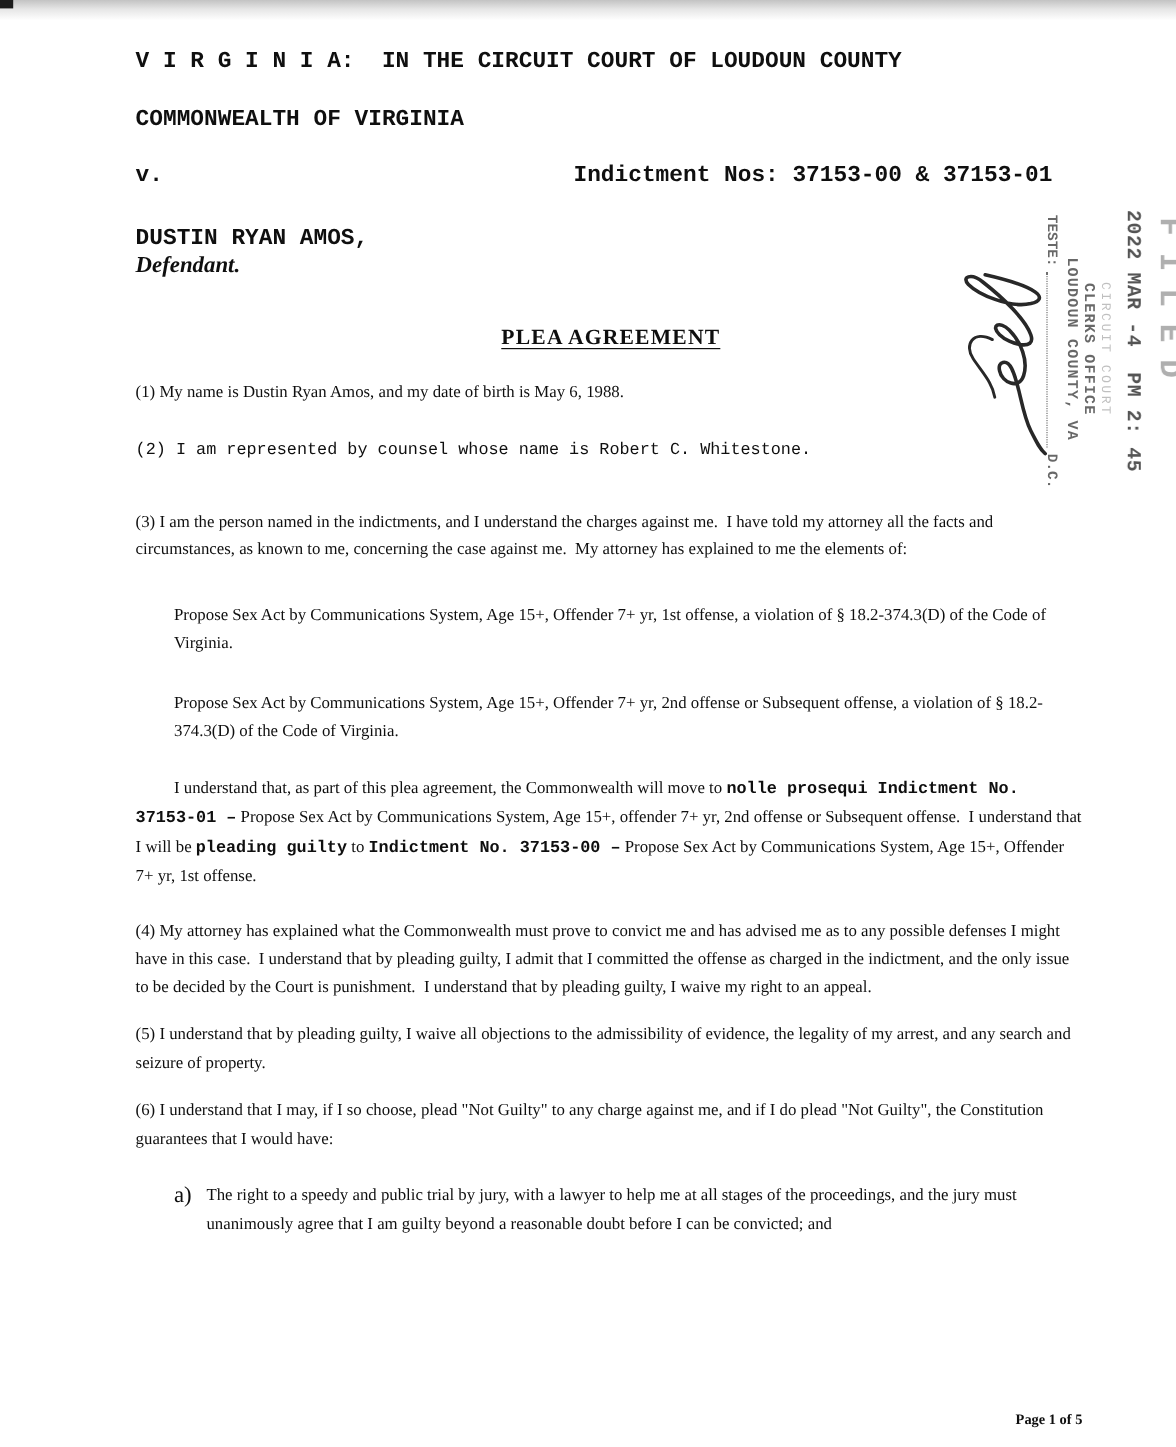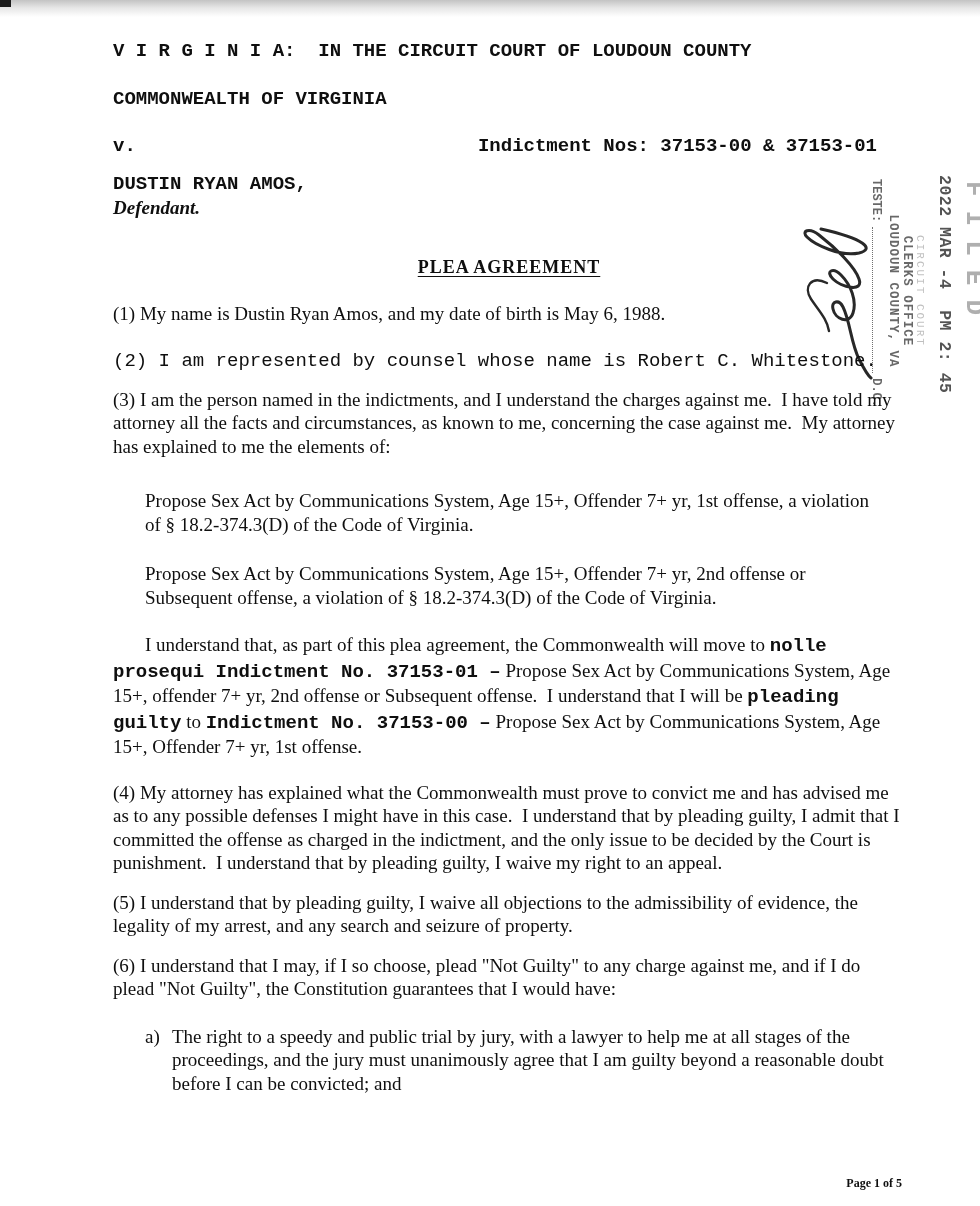--- a/index.html
+++ b/index.html
@@ -18,21 +18,21 @@
   .content { position:absolute; left:113px; top:40px; width:792px; }
   .line  { font-size:19px; line-height:23.5px; white-space:pre-wrap; }
   .bold  { font-weight:700;font-family:Liberation Mono, monospace; }
   .bolditalic { font-weight:700; font-style:italic; }
   .caption-row { display:flex; justify-content:space-between; align-items:baseline; }
   .caption-row .right { margin-right:28px; }
   .doc-title {
     text-align:center; font-weight:700; font-size:18px; letter-spacing:1px;
     text-decoration:underline; text-underline-offset:3px;
   }
-  .para { font-size:19px; line-height:23.5px; white-space:pre-wrap; margin:0; }
+  .para { font-size:14px; line-height:23.5px; white-space:pre-wrap; margin:0; }
   .indent-block { margin-left:32px; margin-right:25px; }
   .first-indent { text-indent:32px; }
   .list-item { display:flex; margin-left:32px; }
   .list-item .label { width:27px; flex:none; font-size:19px; line-height:23.5px; }
   .list-item .text  { flex:1; margin-right:20px; }
   .footer {
     position:absolute; top:1176px; right:78px;
     font-size:12px; font-weight:700;
   }
   
@@ -93,32 +93,32 @@
 
     <div class="line bold" style="margin-top:0;">V I R G I N I A:  IN THE CIRCUIT COURT OF LOUDOUN COUNTY</div>
 
     <div class="line bold" style="margin-top:24px;">COMMONWEALTH OF VIRGINIA</div>
 
     <div class="caption-row" style="margin-top:24px;">
       <span class="line bold">v.</span>
       <span class="line bold right">Indictment Nos: 37153-00 &amp; 37153-01</span>
     </div>
 
-    <div style="margin-top:14px;">
+    <div style="margin-top:28px;">
       <div class="line bold">DUSTIN RYAN AMOS,</div>
       <div class="line bolditalic">Defendant.</div>
     </div>
 
     <div class="doc-title" style="margin-top:37px;">PLEA AGREEMENT</div>
 
     <p class="para" style="margin-top:24px;">(1) My name is Dustin Ryan Amos, and my date of birth is May 6, 1988.</p>
 
     <p class="para" style="margin-top:25px;font-family:Liberation Mono, monospace;">(2) I am represented by counsel whose name is Robert C. Whitestone.</p>
 
-    <p class="para" style="margin-top:14px;">(3) I am the person named in the indictments, and I understand the charges against me.  I have told my attorney all the facts and circumstances, as known to me, concerning the case against me.  My attorney has explained to me the elements of:</p>
+    <p class="para" style="margin-top:36px;">(3) I am the person named in the indictments, and I understand the charges against me.  I have told my attorney all the facts and circumstances, as known to me, concerning the case against me.  My attorney has explained to me the elements of:</p>
 
     <p class="para indent-block" style="margin-top:31px;">Propose Sex Act by Communications System, Age 15+, Offender 7+ yr, 1st offense, a violation of § 18.2-374.3(D) of the Code of Virginia.</p>
 
     <p class="para indent-block" style="margin-top:26px;">Propose Sex Act by Communications System, Age 15+, Offender 7+ yr, 2nd offense or Subsequent offense, a violation of § 18.2-374.3(D) of the Code of Virginia.</p>
 
     <p class="para first-indent" style="margin-top:24px;"><span>I understand that, as part of this plea agreement, the Commonwealth will move to </span><span class="bold">nolle prosequi Indictment No. 37153-01 –</span><span> Propose Sex Act by Communications System, Age 15+, offender 7+ yr, 2nd offense or Subsequent offense.  I understand that I will be </span><span class="bold">pleading guilty</span><span> to </span><span class="bold">Indictment No. 37153-00 –</span><span> Propose Sex Act by Communications System, Age 15+, Offender 7+ yr, 1st offense.</span></p>
 
     <p class="para" style="margin-top:22px;">(4) My attorney has explained what the Commonwealth must prove to convict me and has advised me as to any possible defenses I might have in this case.  I understand that by pleading guilty, I admit that I committed the offense as charged in the indictment, and the only issue to be decided by the Court is punishment.  I understand that by pleading guilty, I waive my right to an appeal.</p>
 
     <p class="para" style="margin-top:16px;">(5) I understand that by pleading guilty, I waive all objections to the admissibility of evidence, the legality of my arrest, and any search and seizure of property.</p>

